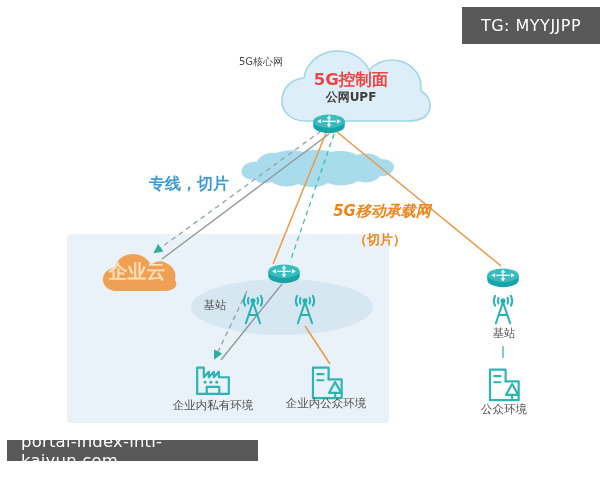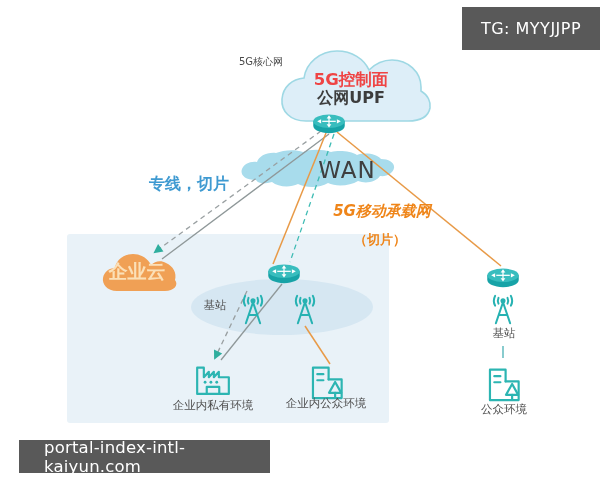--- a/index.html
+++ b/index.html
@@ -10,42 +10,42 @@
   }
   .stage{position:absolute;inset:0;}
   svg.layer{position:absolute;left:0;top:0;width:600px;height:480px;}
   .lbl{
     position:absolute;white-space:nowrap;
     transform:translate(-50%,-50%);
     color:#4a4a4a;line-height:1.15;text-align:center;
   }
   .core-label{left:261px;top:62px;font-size:10px;color:#4a4a4a;}
   .control-plane{left:351px;top:80px;font-size:16.5px;font-weight:bold;color:#ef4444;}
-  .upf{left:351px;top:98px;font-size:16px;font-weight:bold;color:#3d3d3d;}
+  .upf{left:351px;top:98px;font-size:12px;font-weight:bold;color:#3d3d3d;}
   .wan{left:347px;top:170px;font-size:23px;color:#3f3f3f;letter-spacing:1px;}
   .leased{left:189px;top:184px;font-size:16px;font-weight:bold;color:#3f9ad1;}
   .bearer1{left:382px;top:212px;font-size:15px;font-weight:bold;color:#ef8519;font-style:italic;}
   .bearer2{left:380px;top:219px;font-size:13px;font-weight:bold;color:#ef8519;margin-top:21px;}
   .ent-cloud-lbl{left:137px;top:272px;font-size:19px;font-weight:bold;color:#fbe0b8;}
   .bs-left{left:215px;top:306px;font-size:11.5px;color:#4f4f4f;}
   .private-env{left:213px;top:406px;font-size:11.5px;color:#4f4f4f;}
   .ent-public-env{left:326px;top:404px;font-size:11.5px;color:#4f4f4f;}
   .bs-right{left:504px;top:334px;font-size:11.5px;color:#4f4f4f;}
   .public-env{left:504px;top:410px;font-size:11.5px;color:#4f4f4f;}
   .badge{
     position:absolute;background:#595959;color:#ffffff;
     display:flex;align-items:center;
   }
   .badge-tg{
-    left:462px;top:7px;width:138px;height:43px;
+    left:462px;top:7px;width:138px;height:37px;
     justify-content:center;font-size:16px;letter-spacing:.5px;
   }
   .badge-domain{
-    left:19px;top:440px;width:251px;height:33px;
-    padding-left:25px;font-size:16.5px;letter-spacing:.2px;box-sizing:border-box;
+    left:7px;top:440px;width:251px;height:21px;
+    padding-left:14px;font-size:16.5px;letter-spacing:.2px;box-sizing:border-box;
   }
 </style>
 </head>
 <body>
 
 <div class="stage">
 
   <svg class="layer" viewBox="0 0 600 480">
     <defs>
       <marker id="arrT" markerWidth="9" markerHeight="9" refX="6.5" refY="4" orient="auto">
@@ -139,21 +139,20 @@
     <use href="#antenna" x="485" y="292" width="36" height="34"></use>
 
     <use href="#factory" x="193" y="360" width="40" height="37"></use>
     <use href="#buildingtree" x="306" y="364" width="40" height="36"></use>
     <use href="#buildingtree" x="483" y="366" width="40" height="36"></use>
   </svg>
 
   <div class="lbl core-label">5G核心网</div>
   <div class="lbl control-plane">5G控制面</div>
   <div class="lbl upf">公网UPF</div>
-  <div class="lbl wan">WAN</div>
   <div class="lbl leased">专线，切片</div>
   <div class="lbl bearer1">5G移动承载网</div>
   <div class="lbl bearer2">（切片）</div>
   <div class="lbl ent-cloud-lbl">企业云</div>
   <div class="lbl bs-left">基站</div>
   <div class="lbl private-env">企业内私有环境</div>
   <div class="lbl ent-public-env">企业内公众环境</div>
   <div class="lbl bs-right">基站</div>
   <div class="lbl public-env">公众环境</div>
 

